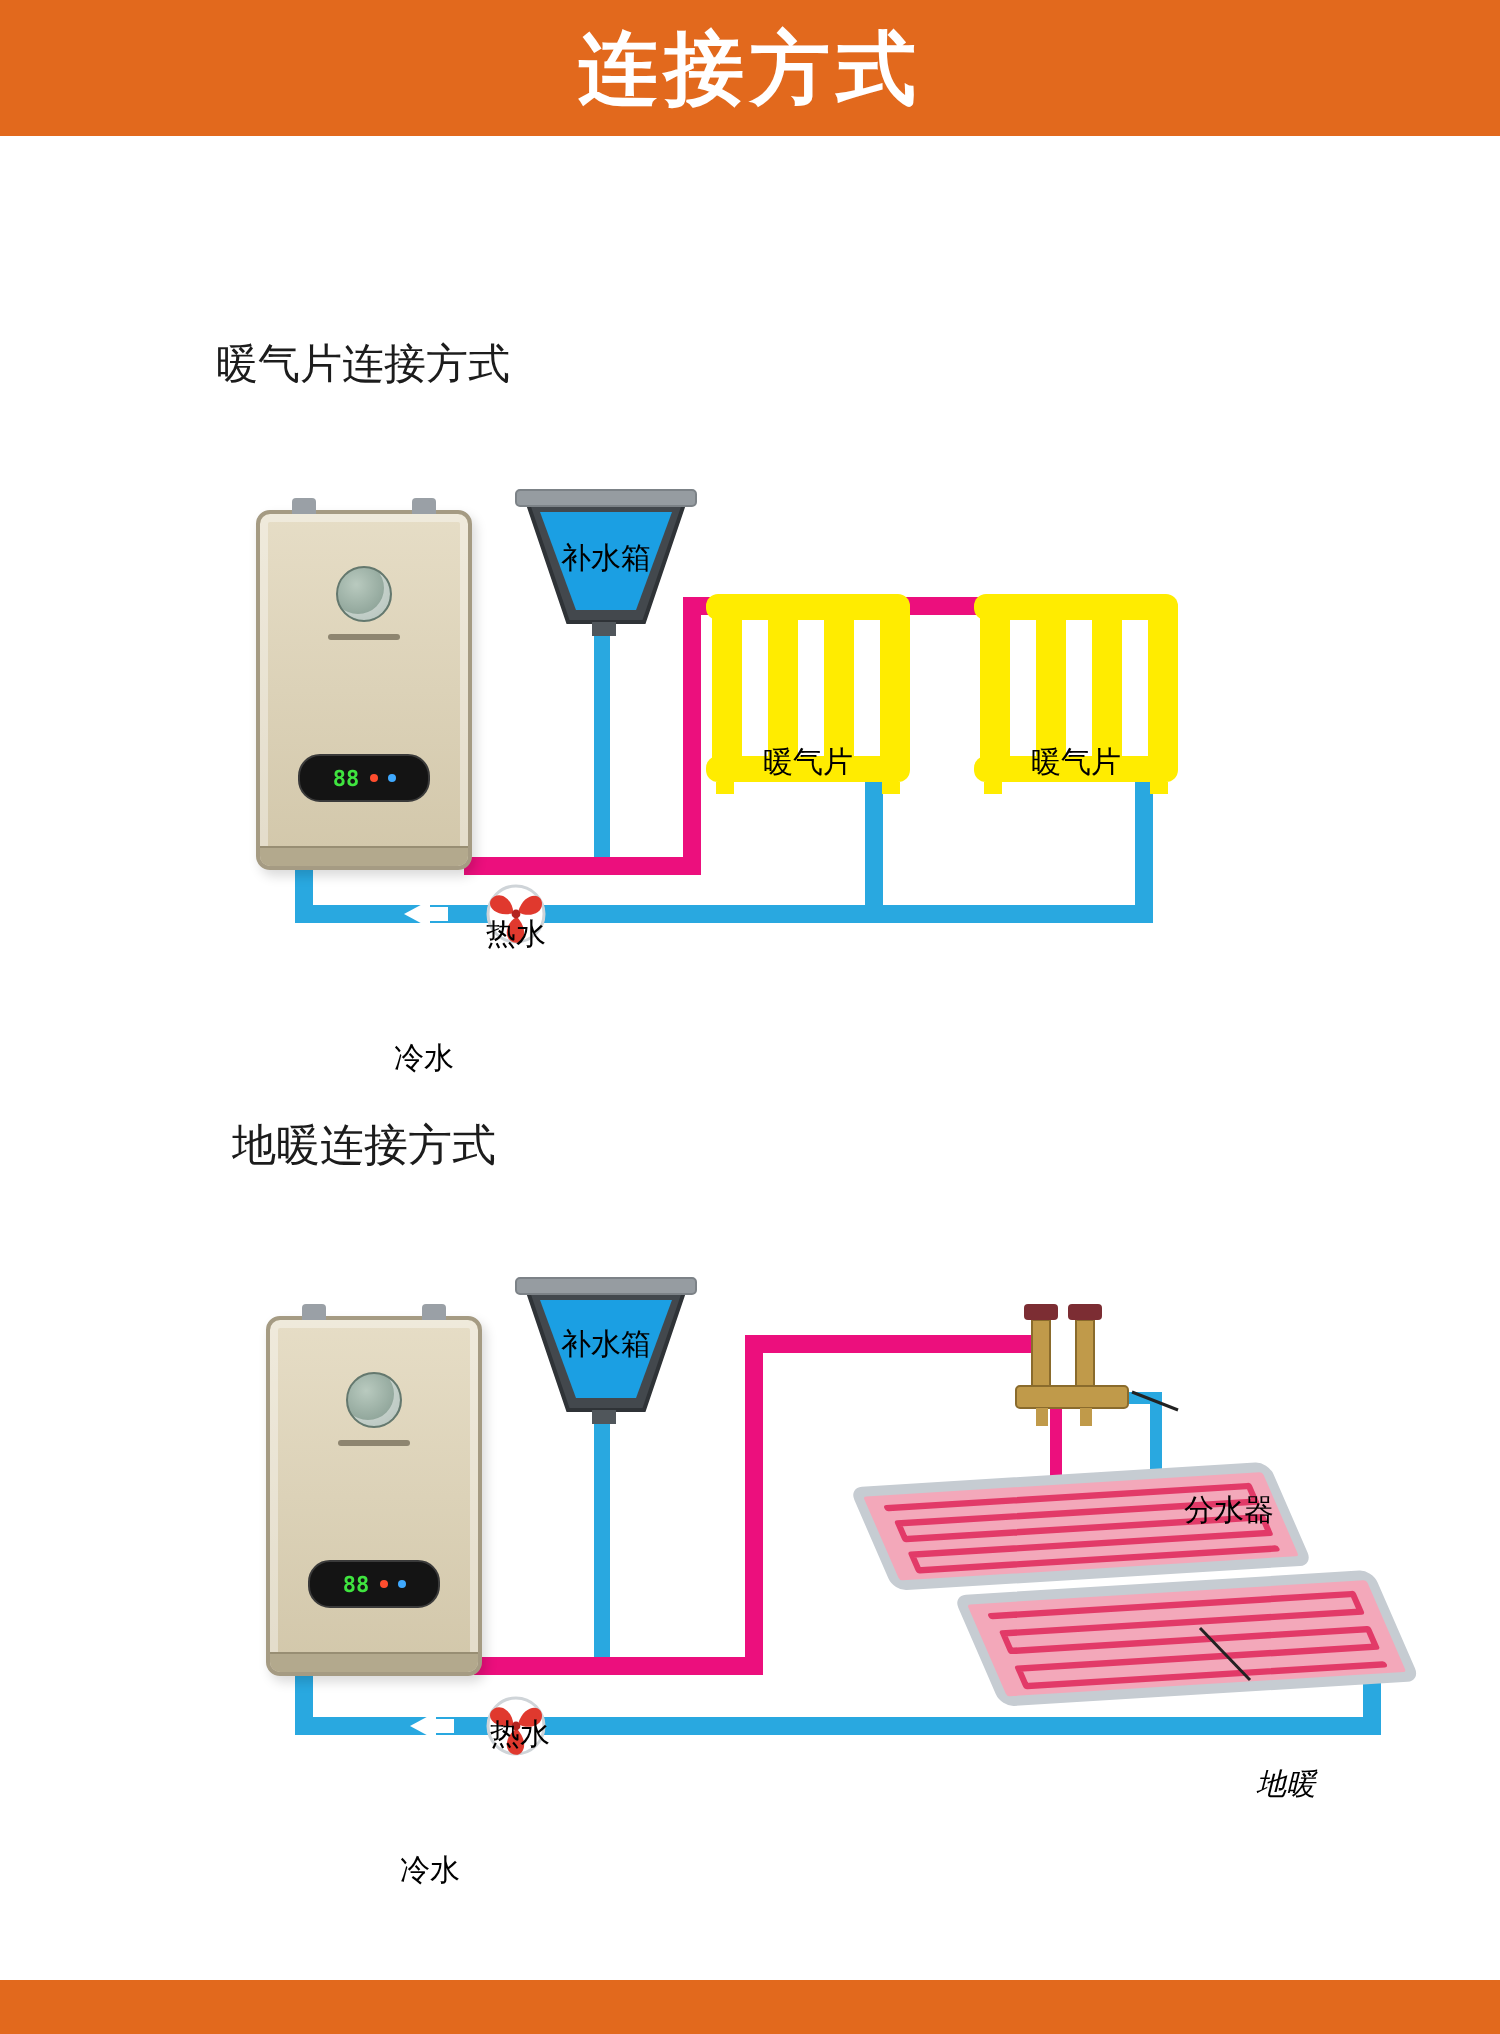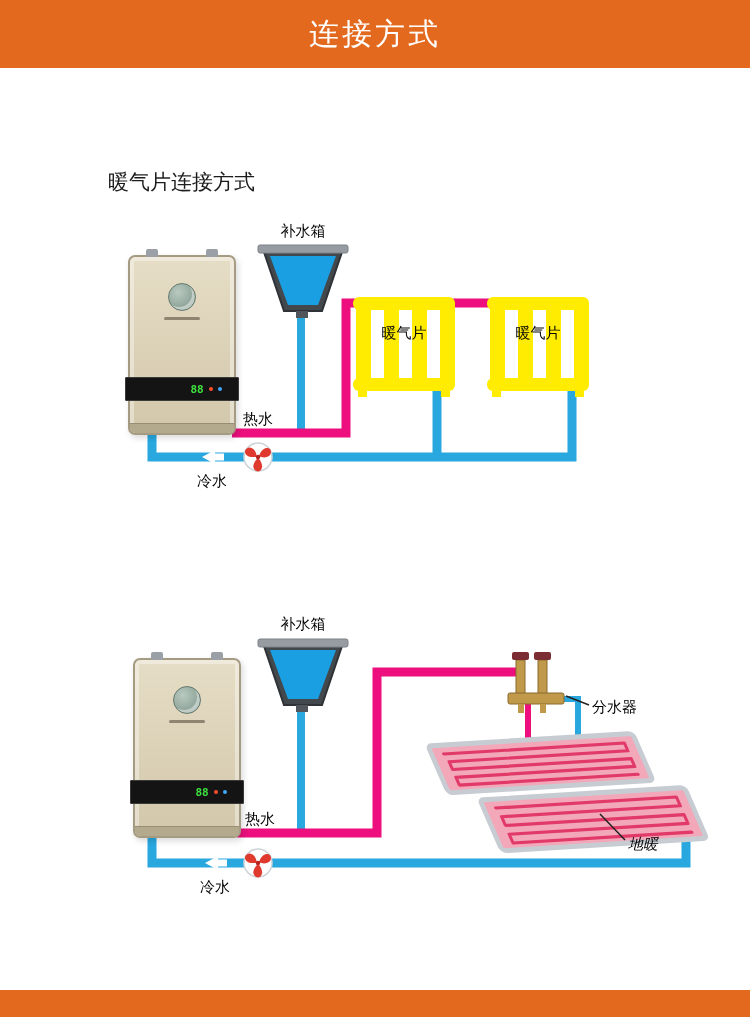--- a/index.html
+++ b/index.html
@@ -2,63 +2,64 @@
 <html style="--accent-orange: #e2691d; --hot-pink: #ec0f7d; --cold-blue: #29a8e0; --radiator-yellow: #ffec00; --water-blue: #1b9fe3; --panel-pink: #f3a8ba; --coil-red: #e23a68; --brass: #c09a4a;"><head>
 <meta charset="utf-8">
 <style>
   html,body{margin:0;padding:0;background:#fff;}
   .page{position:relative;width:750px;height:1017px;margin:0 auto;background:#fff;overflow:hidden;
         font-family:"Liberation Sans","DejaVu Sans",sans-serif;}
 
   
   .header-bar{position:absolute;left:0;top:0;width:750px;height:68px;
               background:var(--accent-orange,#e2691d);display:flex;align-items:center;justify-content:center;z-index:6;}
-  .header-title{color:#fff;font-size:30px;font-weight:normal;letter-spacing:3px;}
+  .header-title{color:#fff;font-size:40px;font-weight:bold;letter-spacing:3px;}
   .footer-bar{position:absolute;left:0;bottom:0;width:750px;height:27px;background:var(--accent-orange,#e2691d);z-index:6;}
 
   
   .section-title{position:absolute;color:#1c1c1c;z-index:5;margin-left:13px;}
   .t1{left:95px;top:168px;font-size:21px;}
   .t2{left:103px;top:558px;font-size:22px;}
-  .lbl{position:absolute;color:#000;font-size:15px;z-index:5;white-space:nowrap;}
+  .lbl{position:absolute;color:#000;font-size:15px;z-index:5;white-space:nowrap;margin-top:48px;}
   .center{transform:translateX(-50%);}
 
   
   .diagram-svg{position:absolute;left:0;top:0;z-index:1;}
 
   
   .boiler{position:absolute;width:104px;height:176px;z-index:3;
           background:linear-gradient(180deg,#e6ddc6,#d2c7aa);
           border:2px solid #a59b83;border-radius:7px;
           box-shadow:inset 0 0 0 4px rgba(255,255,255,.38), 2px 3px 6px rgba(0,0,0,.15);}
   .boiler::before,.boiler::after{content:"";position:absolute;top:-8px;width:12px;height:8px;background:#9aa0a6;border-radius:2px 2px 0 0;}
   .boiler::before{left:16px;} .boiler::after{right:16px;}
   .b1{left:128px;top:255px;} .b2{left:133px;top:658px;}
   .boiler-logo{position:absolute;top:26px;left:50%;transform:translateX(-50%);width:26px;height:26px;border-radius:50%;
                background:radial-gradient(circle at 35% 32%,#b9cabf,#789085);border:1px solid #64786e;
                box-shadow:inset -3px -3px 0 rgba(255,255,255,.45);}
   .boiler-brand-line{position:absolute;top:60px;left:50%;transform:translateX(-50%);width:36px;height:3px;background:#8e8570;border-radius:2px;}
   .boiler-display{position:absolute;left:50%;top:120px;transform:translateX(-50%);width:64px;height:22px;
-                  background:#141414;border:1px solid #3a3a3a;border-radius:1px;
-                  display:flex;align-items:center;justify-content:center;gap:5px;padding-left:48px;}
+                  background:#141414;border:1px solid #3a3a3a;border-radius:11px;
+                  display:flex;align-items:center;justify-content:center;gap:5px;}
   .digits{color:#3fe43f;font-family:"DejaVu Sans Mono",monospace;font-size:11px;font-weight:bold;}
   .led{width:4px;height:4px;border-radius:50%;background:#ff4d2e;}
   .led.blue{background:#3fa9ff;}
   .boiler-base{position:absolute;bottom:0;left:0;right:0;height:9px;background:#b3a98d;border-top:1px solid #988e73;border-radius:0 0 5px 5px;}
 </style>
 </head>
 <body>
 
 <div class="page">
 
   <div class="header-bar">
     <div class="header-title">连接方式</div>
   </div>
 
   <div class="section-title t1">暖气片连接方式</div>
+  <div class="section-title t2">地暖连接方式</div>
 
   <svg class="diagram-svg" width="750" height="1017" viewBox="0 0 750 1017">
 
     <path d="M301,303 V433" fill="none" style="stroke:var(--cold-blue,#29a8e0)" stroke-width="8"></path>
     <path d="M301,697 V833" fill="none" style="stroke:var(--cold-blue,#29a8e0)" stroke-width="8"></path>
 
     <path d="M232,433 H346 V303 H357" fill="none" style="stroke:var(--hot-pink,#ec0f7d)" stroke-width="9"></path>
     <path d="M452,303 H489" fill="none" style="stroke:var(--hot-pink,#ec0f7d)" stroke-width="9"></path>
     <path d="M237,833 H377 V672 H520" fill="none" style="stroke:var(--hot-pink,#ec0f7d)" stroke-width="9"></path>
     <path d="M528,704 V744" fill="none" style="stroke:var(--hot-pink,#ec0f7d)" stroke-width="6"></path>

